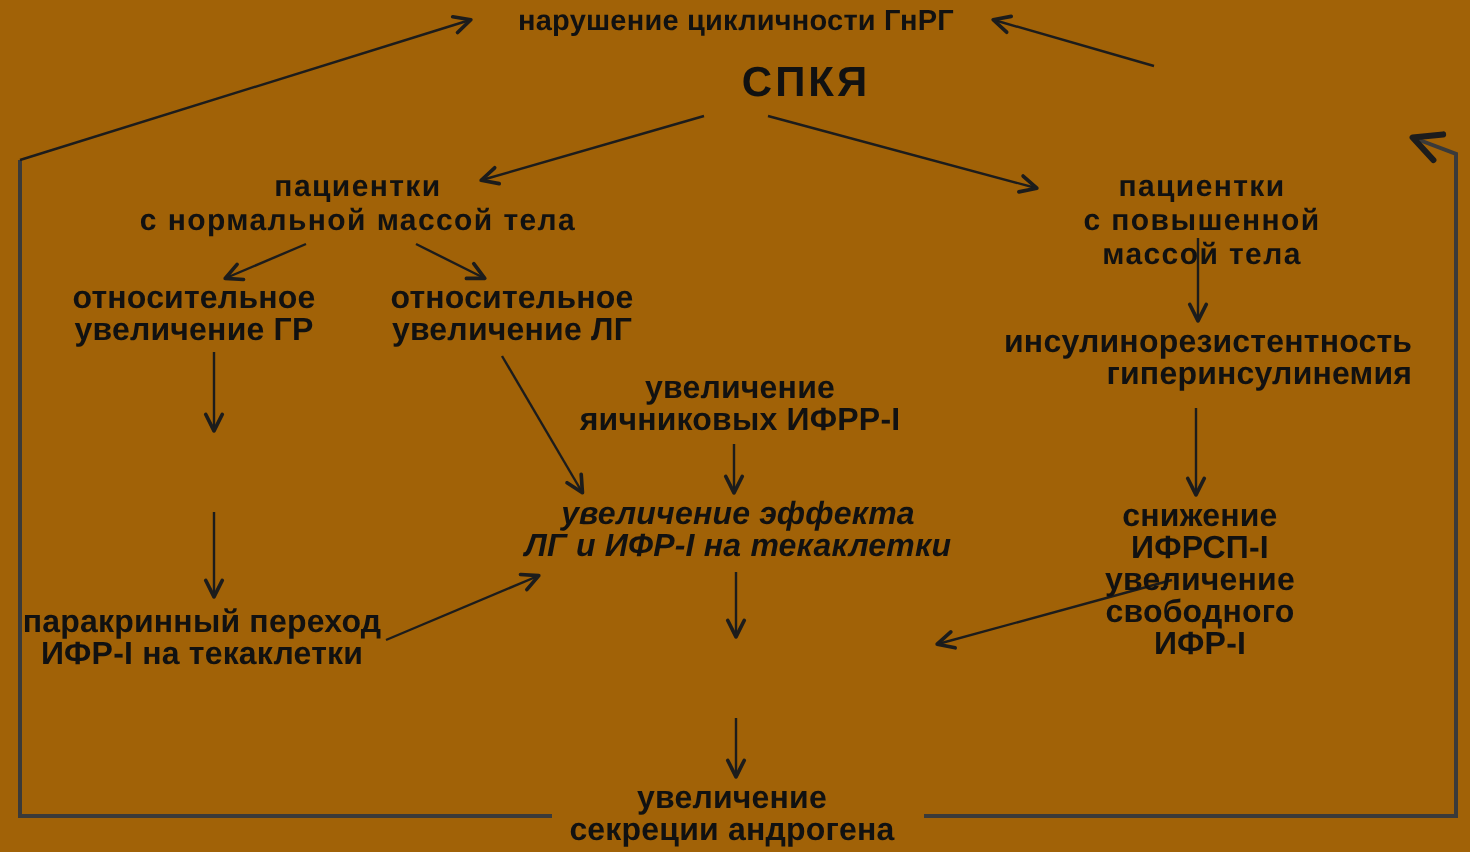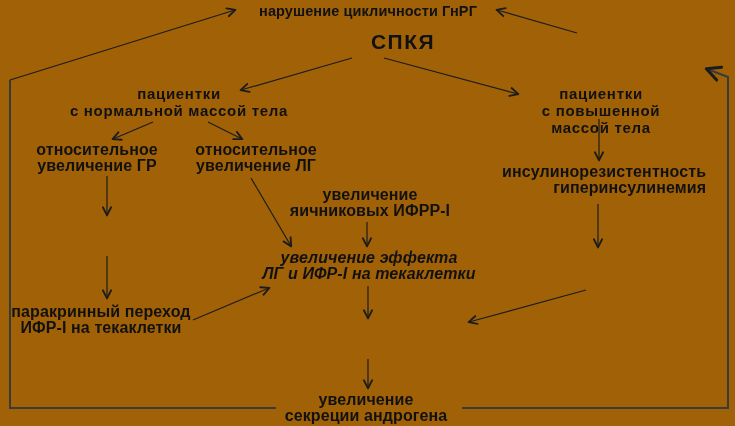--- a/index.html
+++ b/index.html
@@ -98,16 +98,18 @@
   <div class="node n-rel-lg">относительное
 увеличение ЛГ</div>
   <div class="node n-ovarian">увеличение
 яичниковых ИФРР-I</div>
   <div class="node n-paracrine">паракринный переход
 ИФР-I на текаклетки</div>
   <div class="node n-effect">увеличение эффекта
 ЛГ и ИФР-I на текаклетки</div>
   <div class="node leftalign n-insulin">инсулинорезистентность
 гиперинсулинемия</div>
+  <div class="node n-igfbp">снижение ИФРСП-I
+увеличение свободного ИФР-I</div>
   <div class="node n-secretion">увеличение
 секреции андрогена</div>
 
 </div>
 
 </body></html>

